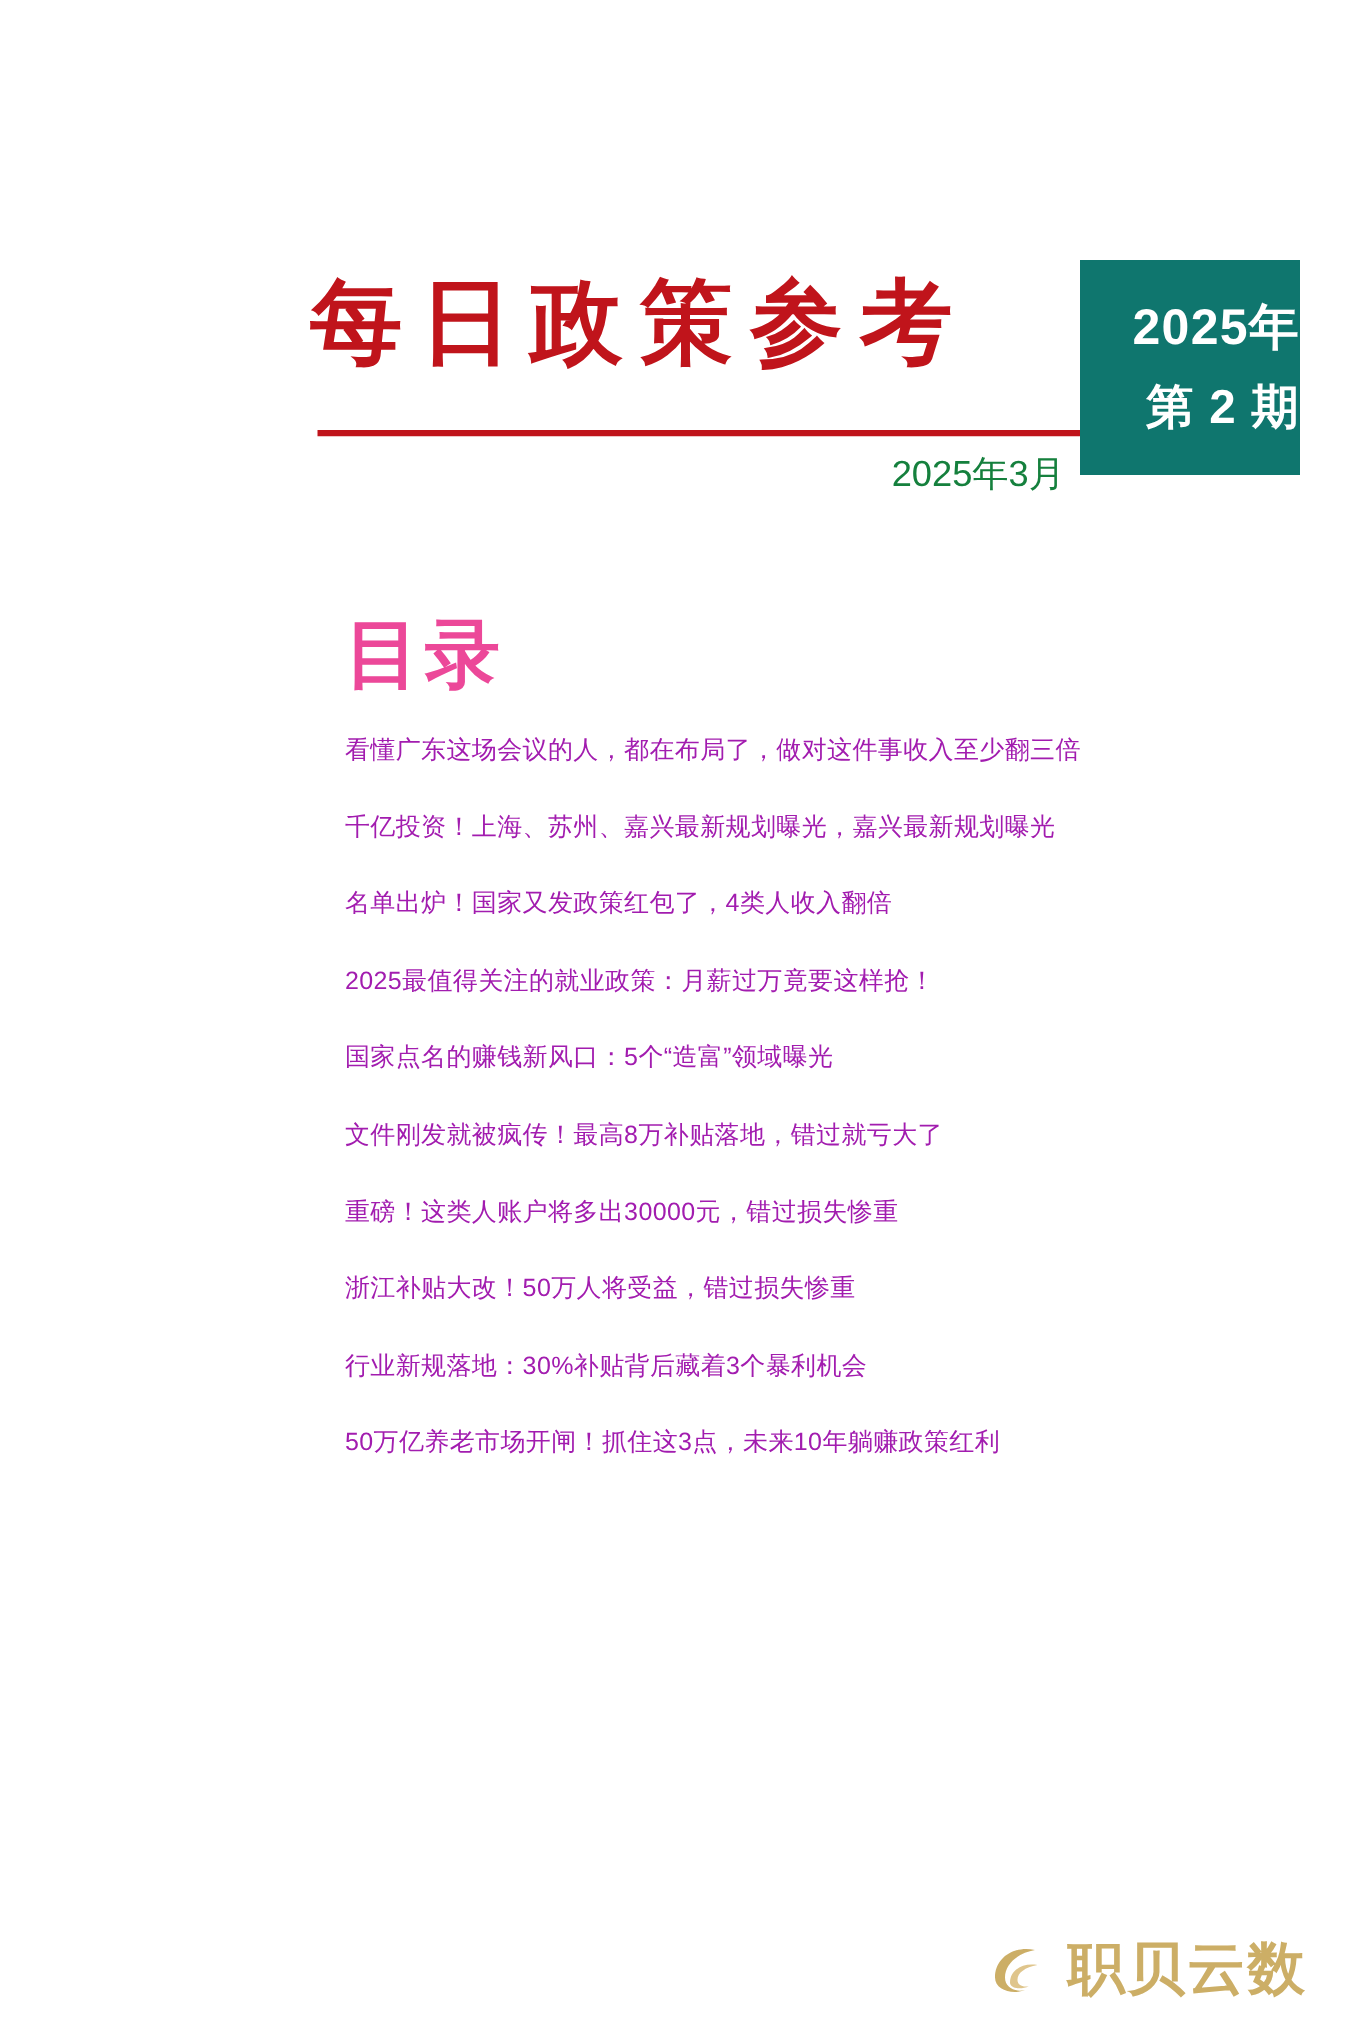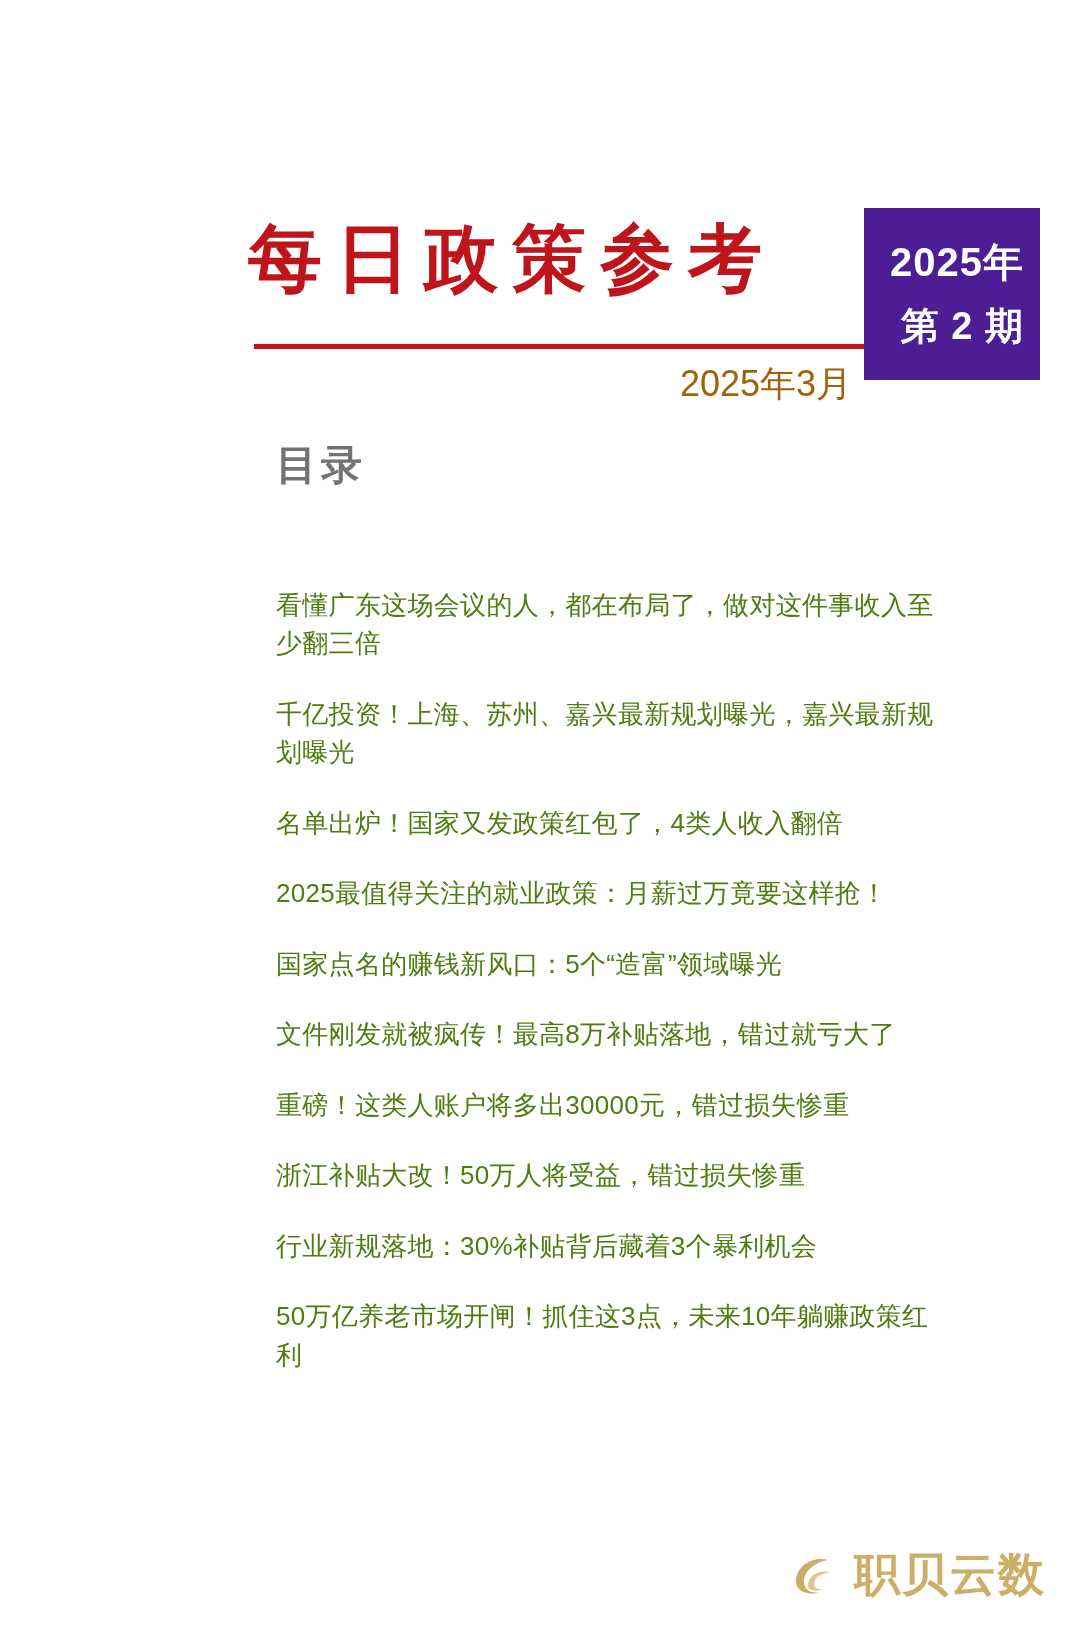--- a/index.html
+++ b/index.html
@@ -50,27 +50,26 @@
     width: 610px;
     height: 5px;
     background: #c0141b;
   }
   .issue-badge {
     position: absolute;
     left: 864px;
     top: 16px;
     width: 176px;
     height: 172px;
-    background: #4c1d95;
+    background: #0f766e;
     color: #ffffff;
     display: flex;
     flex-direction: column;
     align-items: flex-end;
     justify-content: center;
-    padding-right: 16px;
     box-sizing: border-box;
   }
   .issue-badge .year {
     font-size: 40px;
     font-weight: bold;
     letter-spacing: 1px;
     line-height: 1.25;
   }
   .issue-badge .number {
     font-size: 38px;
@@ -78,46 +77,46 @@
     letter-spacing: 1px;
     line-height: 1.25;
     margin-top: 16px;
   }
   .masthead-date {
     position: absolute;
     left: 0;
     top: 168px;
     width: 860px;
     text-align: right;
-    font-size: 36px;
-    color: #a16207;
+    font-size: 29px;
+    color: #15803d;
     padding-right: 8px;
     box-sizing: border-box;
   }
 
   
   .toc-heading {
     position: absolute;
     left: 276px;
-    top: 438px;
-    font-size: 41px;
+    top: 484px;
+    font-size: 60px;
     font-weight: bold;
-    color: #737373;
+    color: #ec4899;
     letter-spacing: 4px;
   }
   .toc-list {
     position: absolute;
     left: 276px;
     top: 586px;
     width: 670px;
   }
   .toc-item {
-    font-size: 26px;
+    font-size: 20px;
     line-height: 1.48;
-    color: #4d7c0f;
+    color: #a21caf;
     margin-bottom: 32px;
     letter-spacing: 0.3px;
   }
 
   
   .watermark {
     position: absolute;
     right: 34px;
     bottom: 28px;
     display: flex;

